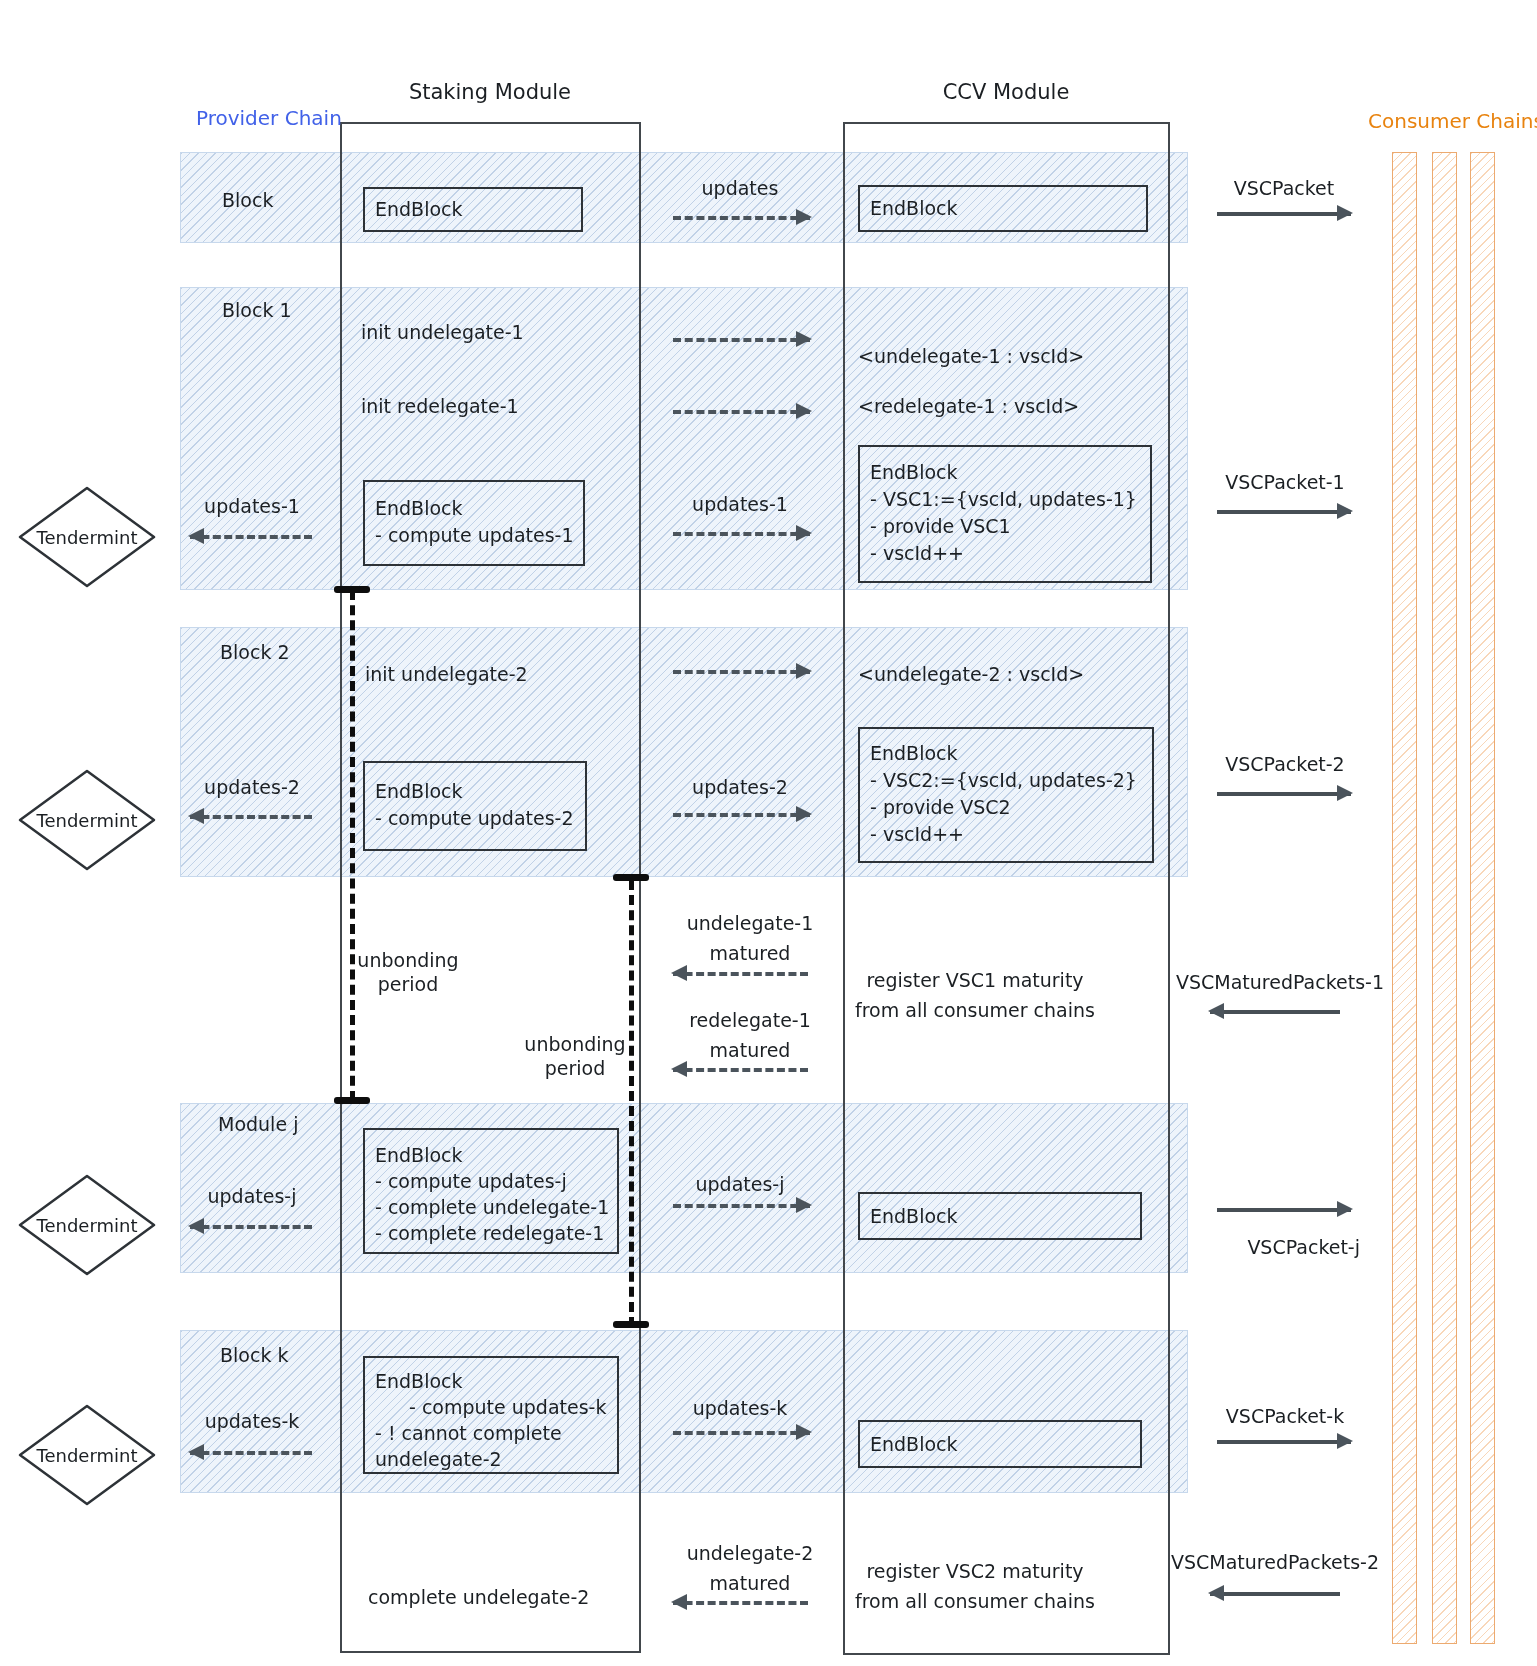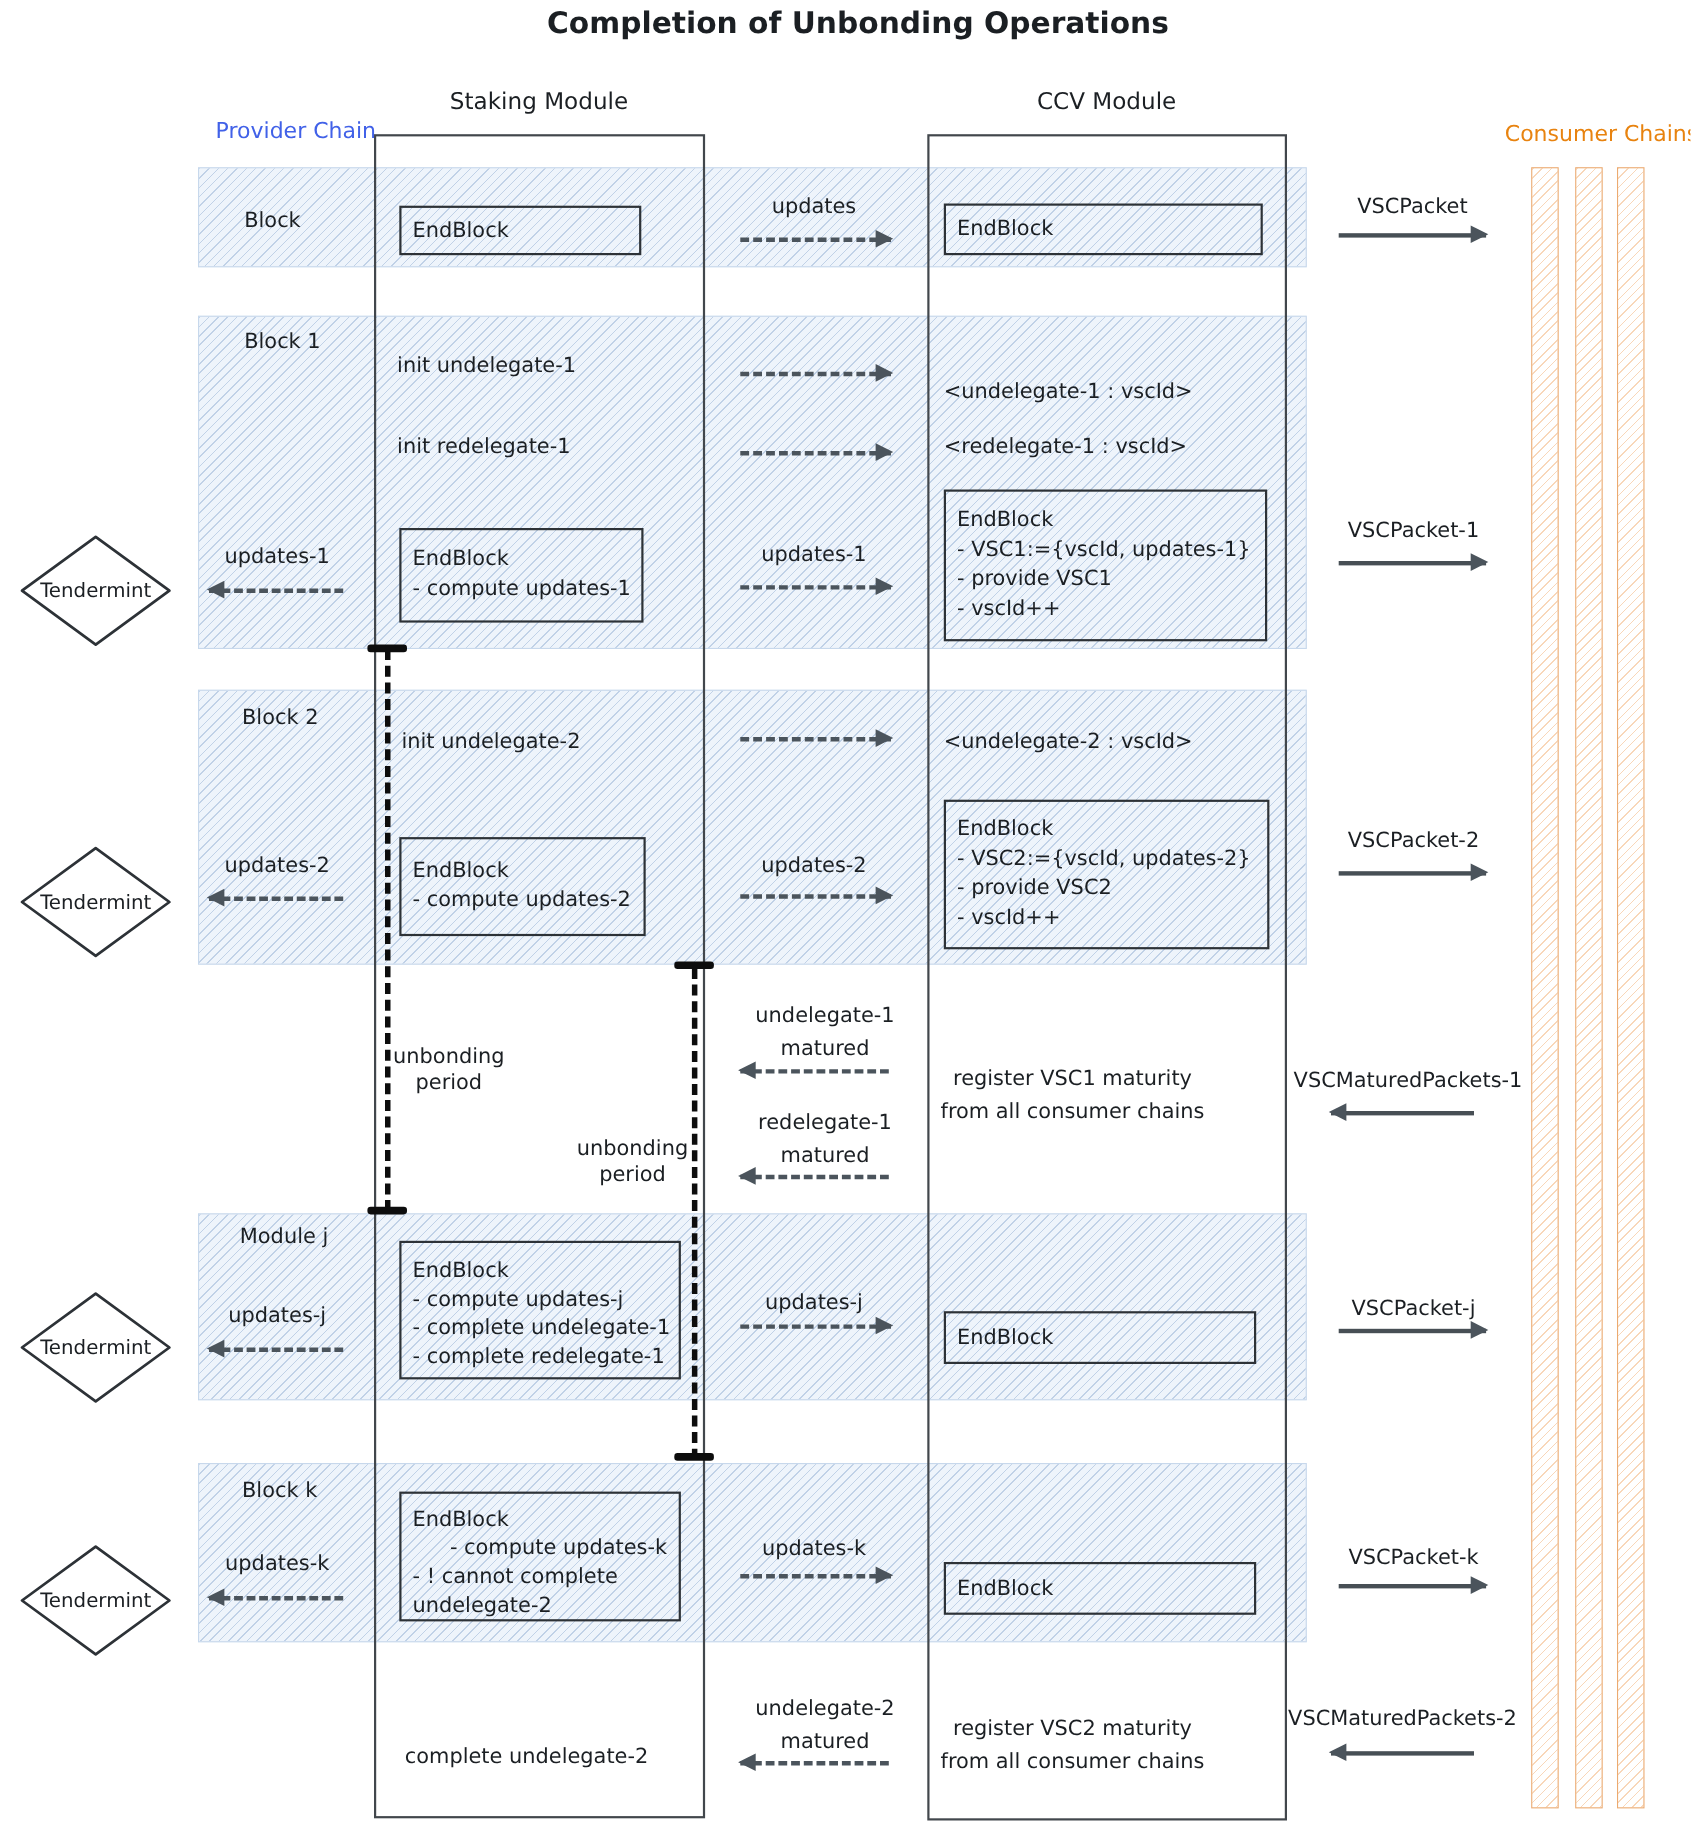--- a/index.html
+++ b/index.html
@@ -29,21 +29,20 @@
   .diamond svg{position:absolute;left:0;top:0;}
   .diamond span{position:absolute;left:0;top:0;width:140px;height:104px;display:flex;
                 align-items:center;justify-content:center;font-size:18px;}
   .hdr{position:absolute;font-size:21px;white-space:nowrap;z-index:6;}
 </style>
 </head>
 <body>
 
 <div id="canvas">
 
-  <div class="t ctr" style="left:380px;top:10px;width:800px;font-size:27px;font-weight:bold;">Completion of Unbonding Operations</div>
 
   <div class="hdr ctr" style="left:340px;top:80px;width:300px;text-align:center;">Staking Module</div>
   <div class="hdr ctr" style="left:856px;top:80px;width:300px;text-align:center;">CCV Module</div>
   <div class="hdr" style="left:196px;top:106px;color:#4161e8;font-size:20px;">Provider Chain</div>
   <div class="hdr" style="left:1368px;top:109px;color:#e8830f;font-size:20px;">Consumer Chains</div>
 
   <div class="band" style="top:152px;height:91px;"></div>
   <div class="band" style="top:287px;height:303px;"></div>
   <div class="band" style="top:627px;height:250px;"></div>
   <div class="band" style="top:1103px;height:170px;"></div>
@@ -185,21 +184,21 @@
     <span class="bl" style="padding-top:12px;line-height:26px;">EndBlock</span>
     <span class="bl" style="line-height:26px;">- compute updates-j</span>
     <span class="bl" style="line-height:26px;">- complete undelegate-1</span>
     <span class="bl" style="line-height:26px;">- complete redelegate-1</span>
   </div>
   <div class="t ctr" style="left:685px;top:1172px;width:110px;z-index:4;">updates-j</div>
   <div class="darr head-r" style="left:673px;top:1204px;width:137px;"></div>
   <div class="box" style="left:858px;top:1192px;width:284px;height:48px;">
     <span class="bl" style="line-height:44px;">EndBlock</span>
   </div>
-  <div class="t ctr" style="left:1210px;top:1177px;width:150px;z-index:4;">VSCPacket-j</div>
+  <div class="t ctr" style="left:1210px;top:1235px;width:150px;z-index:4;text-align:right;">VSCPacket-j</div>
   <div class="sarr head-r" style="left:1217px;top:1208px;width:134px;"></div>
 
   <div class="t" style="left:220px;top:1343px;z-index:4;">Block k</div>
   <div class="t ctr" style="left:198px;top:1409px;width:108px;z-index:4;">updates-k</div>
   <div class="darr head-l" style="left:190px;top:1451px;width:122px;"></div>
 
   <div class="box" style="left:363px;top:1356px;width:256px;height:118px;">
     <span class="bl" style="padding-top:10px;line-height:26px;">EndBlock</span>
     <span class="bl" style="line-height:26px;padding-left:44px;">- compute updates-k</span>
     <span class="bl" style="line-height:26px;">- ! cannot complete</span>

